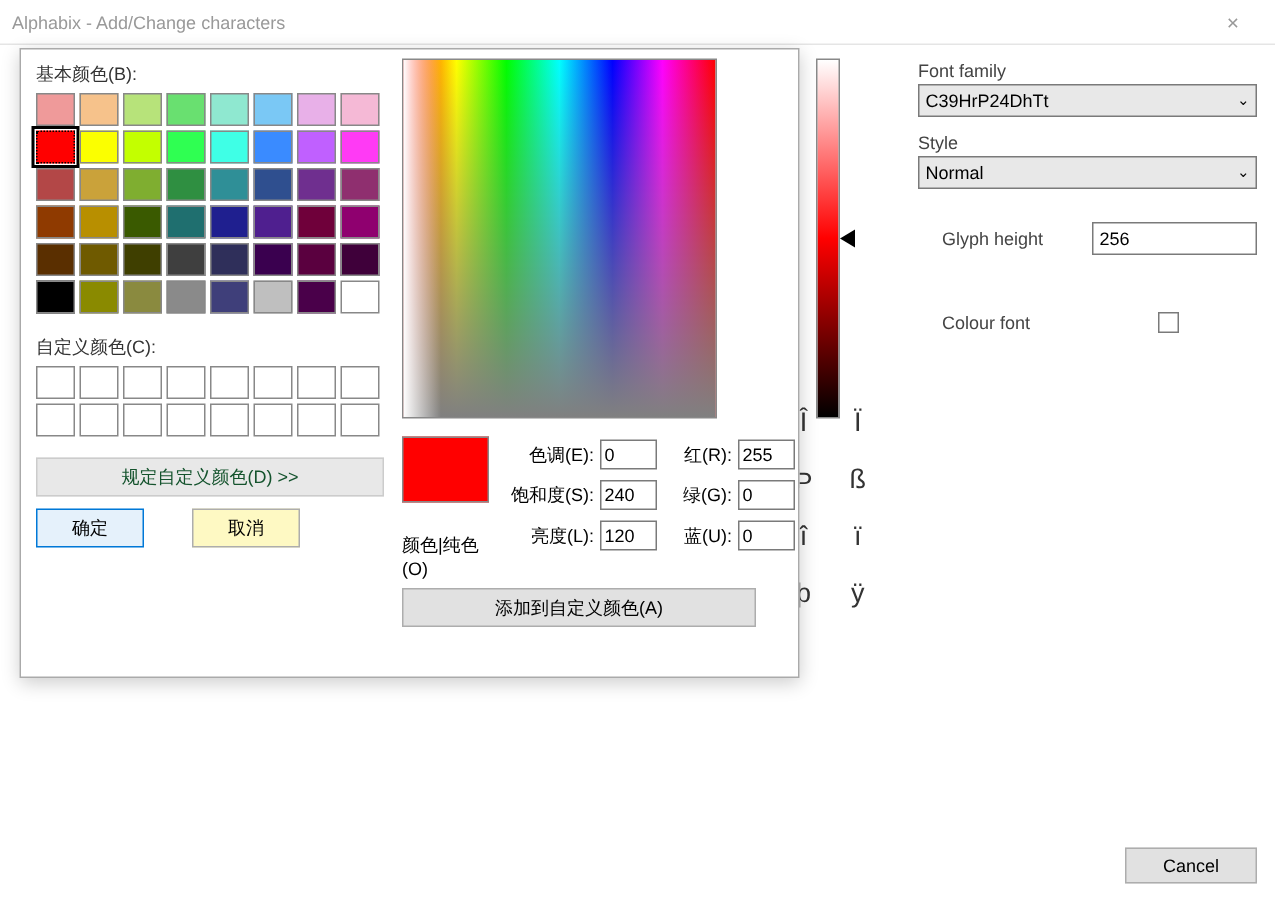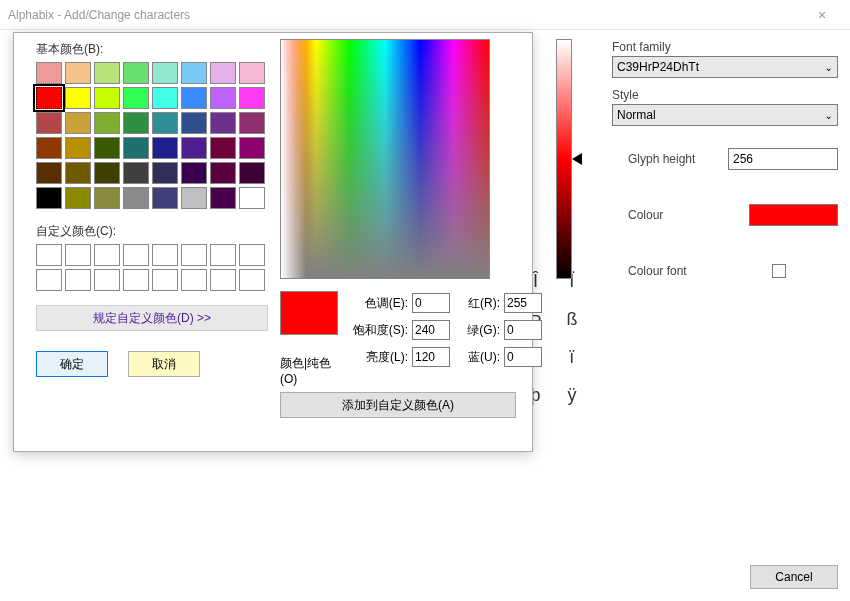--- a/index.html
+++ b/index.html
@@ -85,35 +85,35 @@
     background: #fff;
     border: 1px solid #aaa;
     box-shadow: 0 3px 12px rgba(0,0,0,0.2);
     z-index: 10;
   }
   .cd-title {
     height: 28px; display: flex; align-items: center; padding: 0 8px;
     font-size: 12px; color: #333; border-bottom: 1px solid #e5e5e5;
   }
   .cd-close { margin-left: auto; font-size: 16px; }
-  .cd-body { padding: 6px 22px; display: flex; gap: 12px; }
+  .cd-body { padding: 6px 10px; display: flex; gap: 12px; }
   .cd-left { width: 236px; }
   .cd-right { flex: 1; position: relative; }
   .cd-label { font-size: 12px; color: #333; margin: 2px 0 4px 0;}
   .basic-grid { display: grid; grid-template-columns: repeat(8, 26px); grid-auto-rows: 22px; gap: 3px; }
   .swatch { border: 1px solid #888; }
   .swatch.selected { outline: 2px solid #000; outline-offset: 1px; border:1px dotted #000;}
   .custom-grid { display: grid; grid-template-columns: repeat(8, 26px); grid-auto-rows: 22px; gap: 3px; margin-top: 2px;}
   .custom-swatch { border: 1px solid #888; background: #fff; }
   .define-btn {
     margin-top: 14px; height: 26px; width: 232px;
     border: 1px solid #ccc; background: #e8e8e8;
-    display:flex; align-items:center; justify-content:center; color:#4c1d95;
-  }
-  .ok-cancel { margin-top: 20px; display:flex; gap: 20px;}
+    display:flex; align-items:center; justify-content:center; color:#14532d;
+  }
+  .ok-cancel { margin-top: 8px; display:flex; gap: 32px;}
   .cd-btn {
     width: 72px; height: 26px; border: 1px solid #0078d7; background: #e5f1fb;
     display:flex; align-items:center; justify-content:center;
   }
   .cd-btn.secondary { border-color: #adadad; background:#fef9c3;}
   .gradient-box {
     width: 210px; height: 240px; border: 1px solid #888;
     background:
       linear-gradient(to bottom, rgba(128,128,128,0) 0%, rgba(128,128,128,1) 100%),
       linear-gradient(to right,
@@ -334,24 +334,20 @@
       <div class="dropdown">
         <span>Normal</span>
         <span class="arrow">⌄</span>
       </div>
     </div>
     <div class="row">
       <div class="field-label">Glyph height</div>
       <input class="text-input" value="256" style="">
     </div>
     <div class="row">
-      <div class="field-label">Colour</div>
-      <div class="colour-swatch"></div>
-    </div>
-    <div class="row">
       <div class="field-label">Colour font</div>
       <div class="checkbox"></div>
     </div>
   </div>
 </div>
 
 <div class="bottom-buttons">
   <div class="btn">Cancel</div>
 </div>
 

